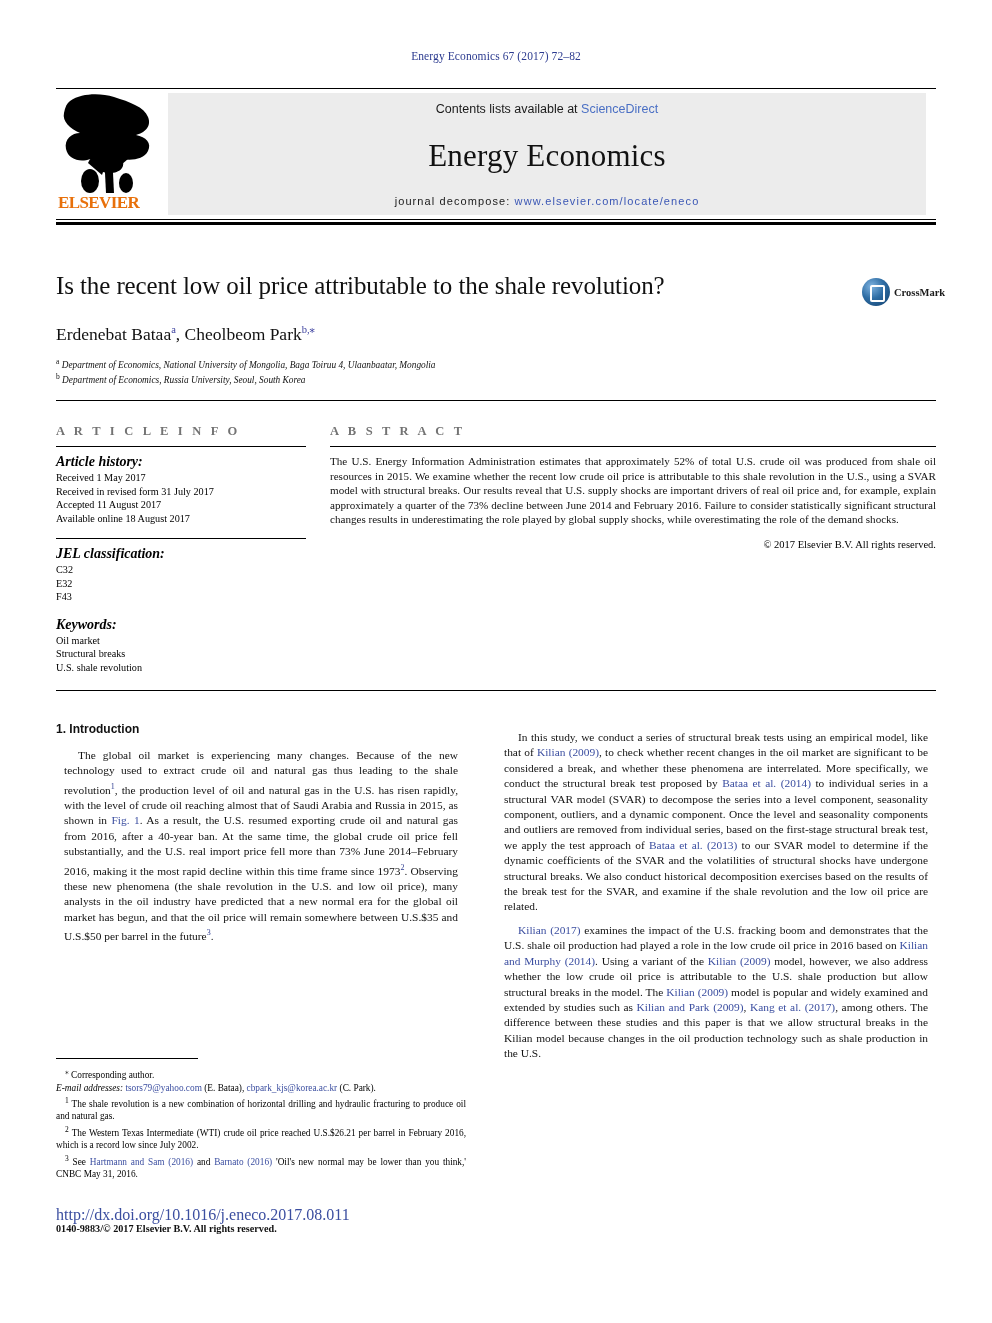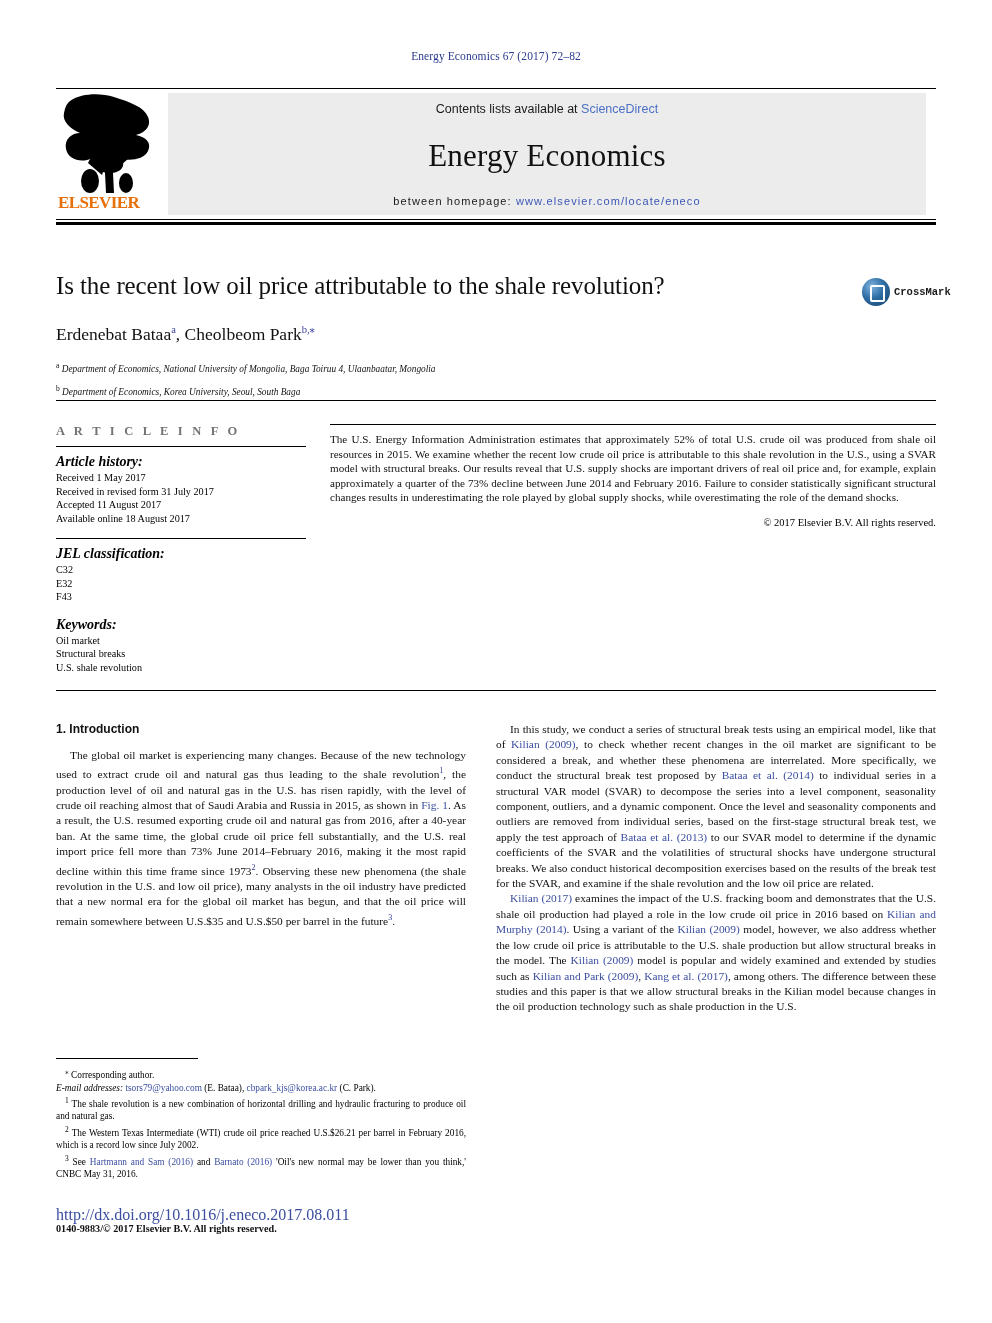--- a/index.html
+++ b/index.html
@@ -156,21 +156,21 @@
   .authors {
     margin-top: 23px;
     font-size: 17.5px;
     color: #111;
   }
   .authors sup { font-size: 10.5px; color: #3a3f9e; }
   .affils { margin-top: 11px; }
   .affil {
     font-size: 9.3px;
     font-style: italic;
-    line-height: 19px;
+    line-height: 12px;
     color: #111;
   }
   .affil sup { font-style: normal; font-size: 7.5px; }
 
   .crossmark {
     position: absolute;
     top: 278px;
     left: 862px;
     display: flex;
     align-items: center;
@@ -184,21 +184,21 @@
   }
   .crossmark-logo::after {
     content: "";
     position: absolute;
     left: 8px; top: 7px;
     width: 11px; height: 13px;
     border: 2px solid #ffffff;
     border-radius: 2px;
   }
   .crossmark-text {
-    font-family: Liberation Mono, monospace;
+    font-family: Liberation Serif, serif;
     font-size: 10.5px;
     font-weight: bold;
     color: #1a1a1a;
   }
 
   
   .sec-rule-thick {
     position: absolute;
     left: 56px; top: 400px;
     width: 880px;
@@ -252,21 +252,21 @@
   .col-right { position: absolute; top: 722px; left: 496px; width: 440px; }
 
   .section-title {
     font-family: "Liberation Sans", sans-serif;
     font-size: 12px;
     font-weight: bold;
     margin: 0 0 12px 0;
     color: #111;
   }
   p.body {
-    margin: 0;
+    margin: 8px;
     font-size: 11.4px;
     line-height: 15.4px;
     text-align: justify;
     text-indent: 14px;
     color: #111;
   }
   p.body + p.body { margin-top: 0; }
   a.ref, .ref {
     color: #3b4ea0;
     text-decoration: none;
@@ -339,38 +339,38 @@
         </svg>
         <div class="elsevier-word">ELSEVIER</div>
       </div>
 
       <div class="masthead-center">
         <div class="contents-line">
           <span>Contents lists available at </span><span class="sd">ScienceDirect</span>
         </div>
         <div class="journal-title">Energy Economics</div>
         <div class="homepage-line">
-          <span>between homepage: </span><span class="url">www.elsevier.com/locate/eneco</span>
+          <span>journal decompose: </span><span class="url">www.elsevier.com/locate/eneco</span>
         </div>
       </div>
 
 
     </div>
     <div class="masthead-rule-bottom"></div>
     <div class="masthead-rule-bottom2"></div>
   </div>
 
   <div class="title-block">
     <h1 class="paper-title">Is the recent low oil price attributable to the shale revolution?</h1>
     <div class="authors">
       <span>Erdenebat Bataa</span><sup>a</sup>, <span>Cheolbeom Park</span><sup>b,⁎</sup>
     </div>
     <div class="affils">
       <div class="affil"><sup>a</sup> <span>Department of Economics, National University of Mongolia, Baga Toiruu 4, Ulaanbaatar, Mongolia</span></div>
-      <div class="affil"><sup>b</sup> <span>Department of Economics, Korea University, Seoul, South Baga</span></div>
+      <div class="affil"><sup>b</sup> <span>Department of Economics, Russia University, Seoul, South Korea</span></div>
     </div>
   </div>
 
   <div class="crossmark">
     <div class="crossmark-logo"></div>
     <div class="crossmark-text">CrossMark</div>
   </div>
 
   <div class="sec-rule-thick"></div>
 
@@ -399,20 +399,21 @@
 
     <div class="info-group">
       <div class="info-label">Keywords:</div>
       <div class="info-line">Oil market</div>
       <div class="info-line">Structural breaks</div>
       <div class="info-line">U.S. shale revolution</div>
     </div>
   </div>
 
   <div class="abs-col">
+    <div class="sec-heading">A B S T R A C T</div>
     <div class="hr-thin"></div>
     <div class="abstract-text">The U.S. Energy Information Administration estimates that approximately 52% of total U.S. crude oil was produced from shale oil resources in 2015. We examine whether the recent low crude oil price is attributable to this shale revolution in the U.S., using a SVAR model with structural breaks. Our results reveal that U.S. supply shocks are important drivers of real oil price and, for example, explain approximately a quarter of the 73% decline between June 2014 and February 2016. Failure to consider statistically significant structural changes results in underestimating the role played by global supply shocks, while overestimating the role of the demand shocks.</div>
     <div class="copyright">© 2017 Elsevier B.V. All rights reserved.</div>
   </div>
 
   <div class="body-rule"></div>
 
   <div class="col-left">
     <h2 class="section-title">1.  Introduction</h2>
     <p class="body"><span>The global oil market is experiencing many changes. Because of the new technology used to extract crude oil and natural gas thus leading to the shale revolution</span><sup class="fn">1</sup><span>, the production level of oil and natural gas in the U.S. has risen rapidly, with the level of crude oil reaching almost that of Saudi Arabia and Russia in 2015, as shown in </span><span class="ref">Fig. 1</span><span>. As a result, the U.S. resumed exporting crude oil and natural gas from 2016, after a 40-year ban. At the same time, the global crude oil price fell substantially, and the U.S. real import price fell more than 73% June 2014–February 2016, making it the most rapid decline within this time frame since 1973</span><sup class="fn">2</sup><span>. Observing these new phenomena (the shale revolution in the U.S. and low oil price), many analysts in the oil industry have predicted that a new normal era for the global oil market has begun, and that the oil price will remain somewhere between U.S.$35 and U.S.$50 per barrel in the future</span><sup class="fn">3</sup><span>.</span></p>

